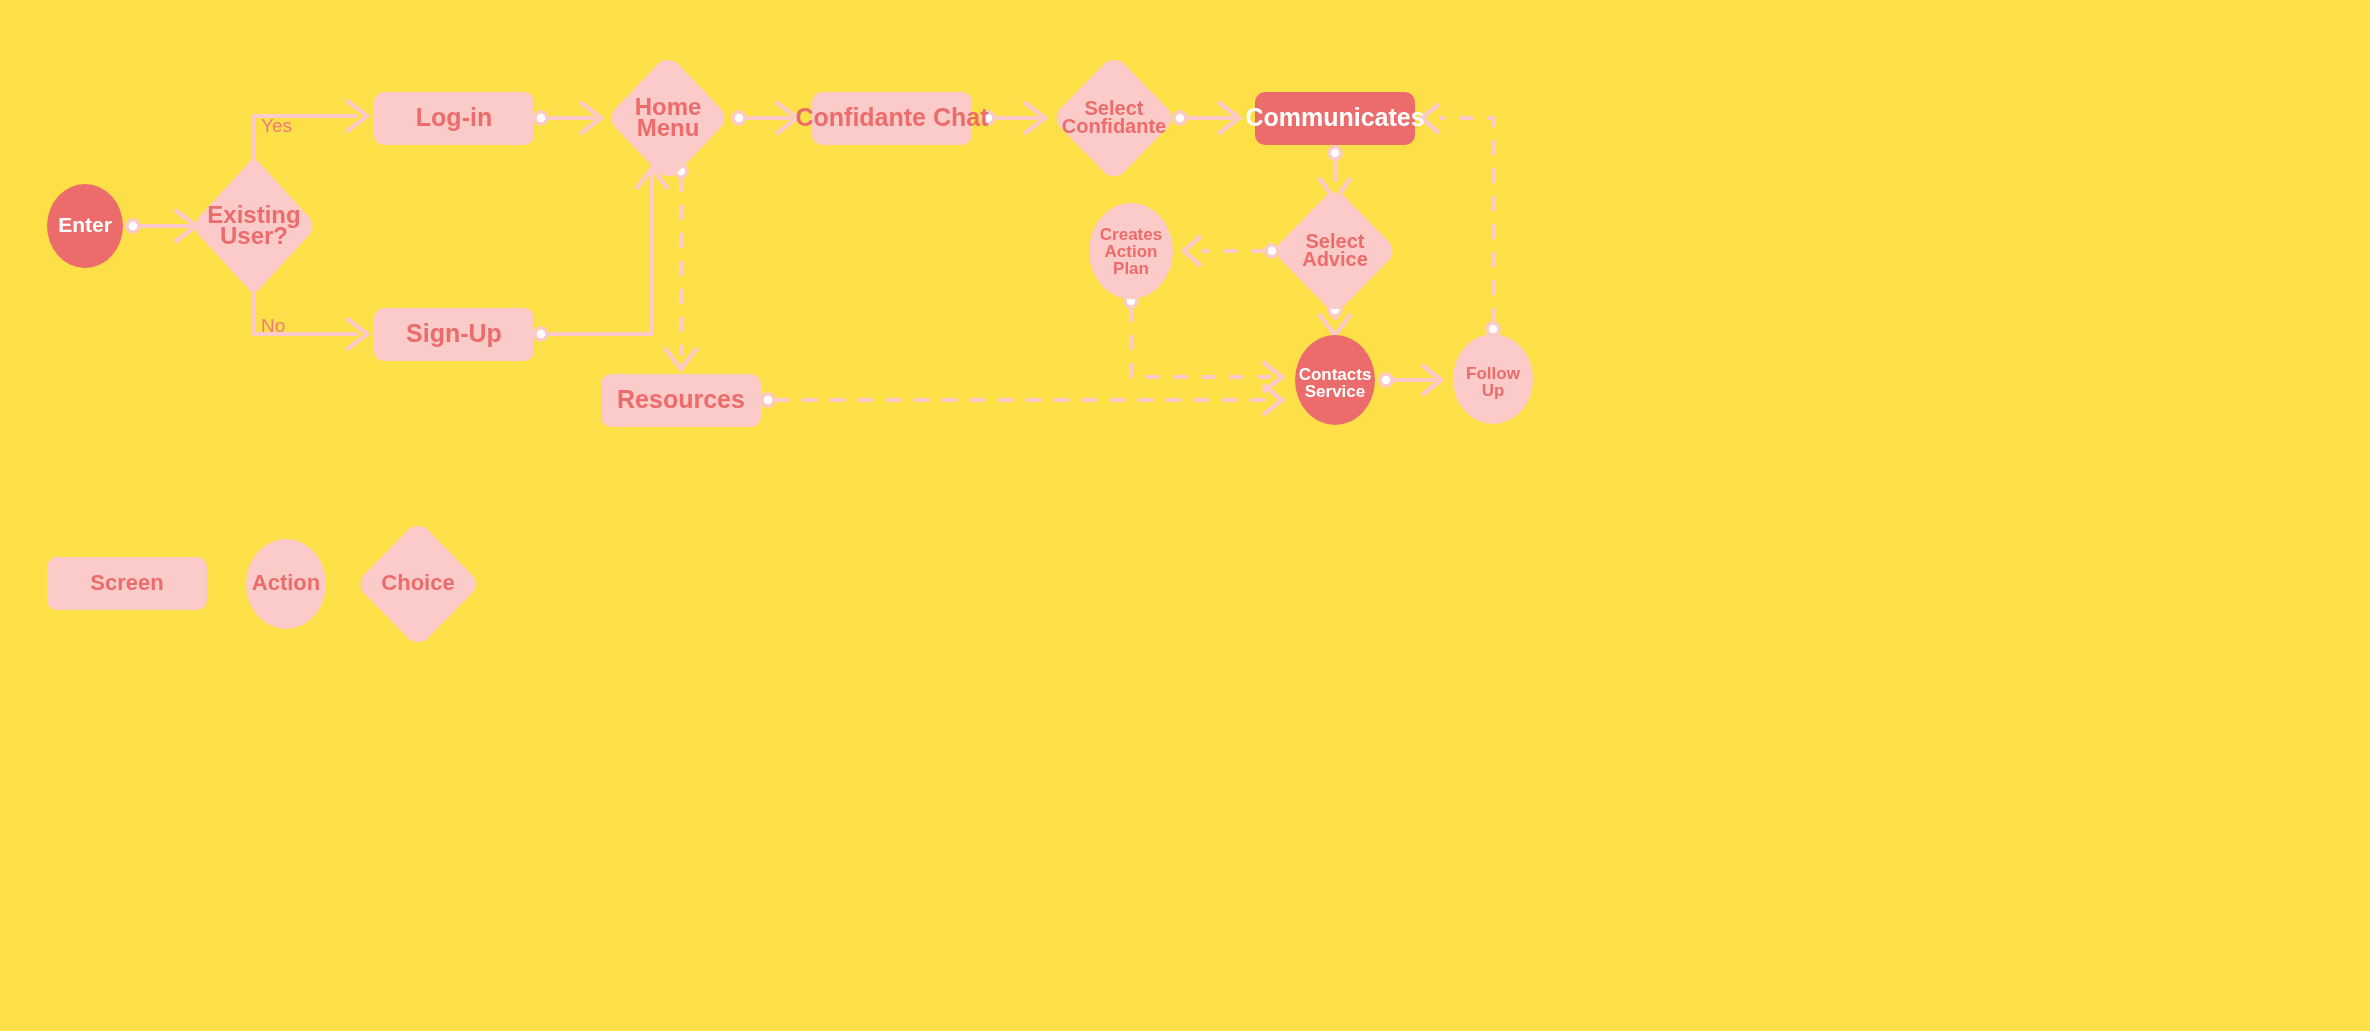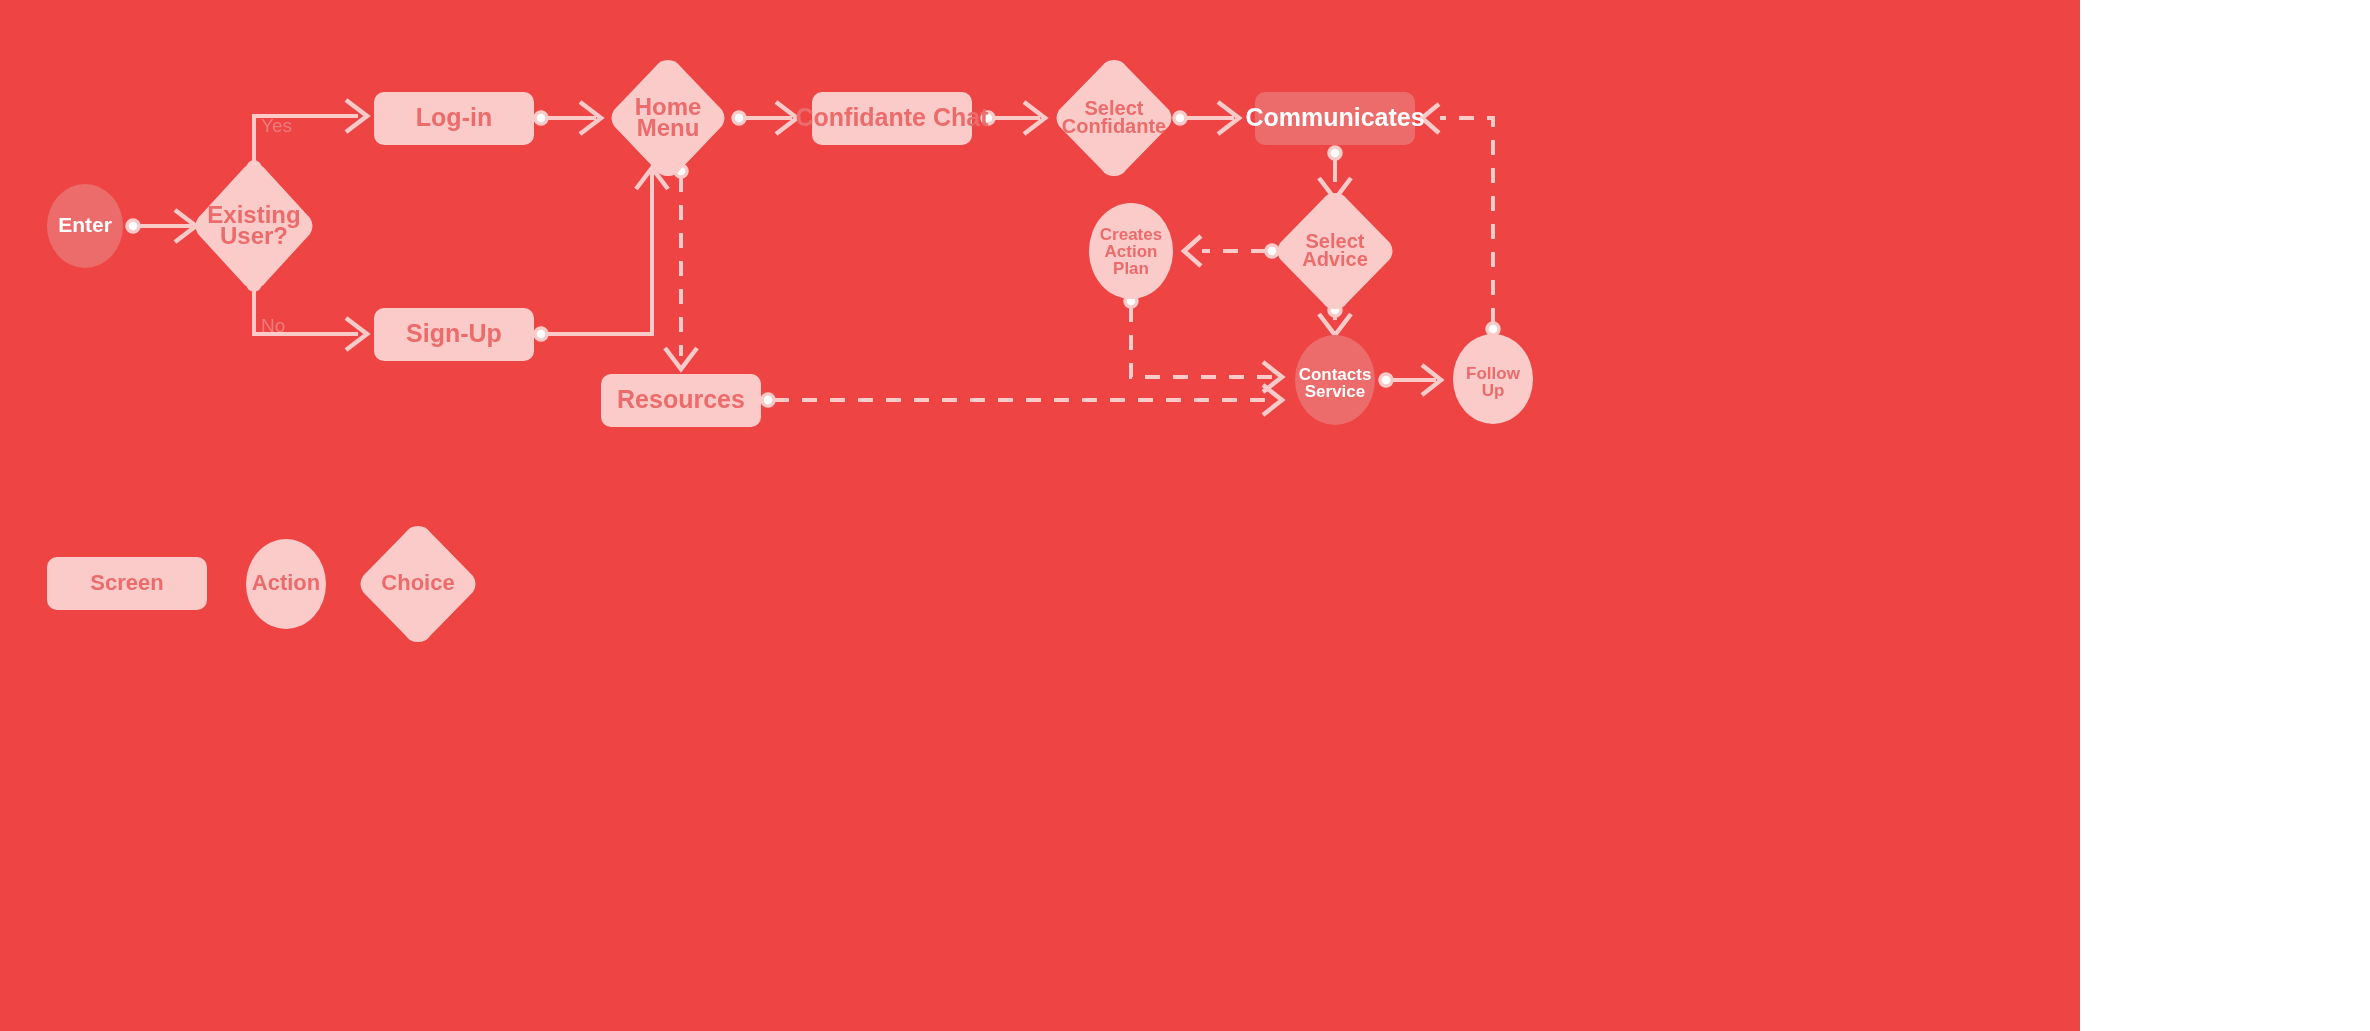--- a/index.html
+++ b/index.html
@@ -6,23 +6,23 @@
     margin: 0;
     padding: 0;
     background: #ffffff;
     width: 2370px;
     height: 1031px;
     overflow: hidden;
     font-family: "Liberation Sans", sans-serif;
   }
   #flowchart-root {
     position: relative;
-    width: 2080px;
+    width: 2370px;
     height: 1031px;
-    background: #ef4444;
+    background: #fde047;
     text-decoration: underline;
   }
   svg.board {
     display: block;
     width: 2370px;
     height: 1031px;
   }
   .node-label {
     font-family: "Liberation Sans", sans-serif;
     font-weight: bold;

